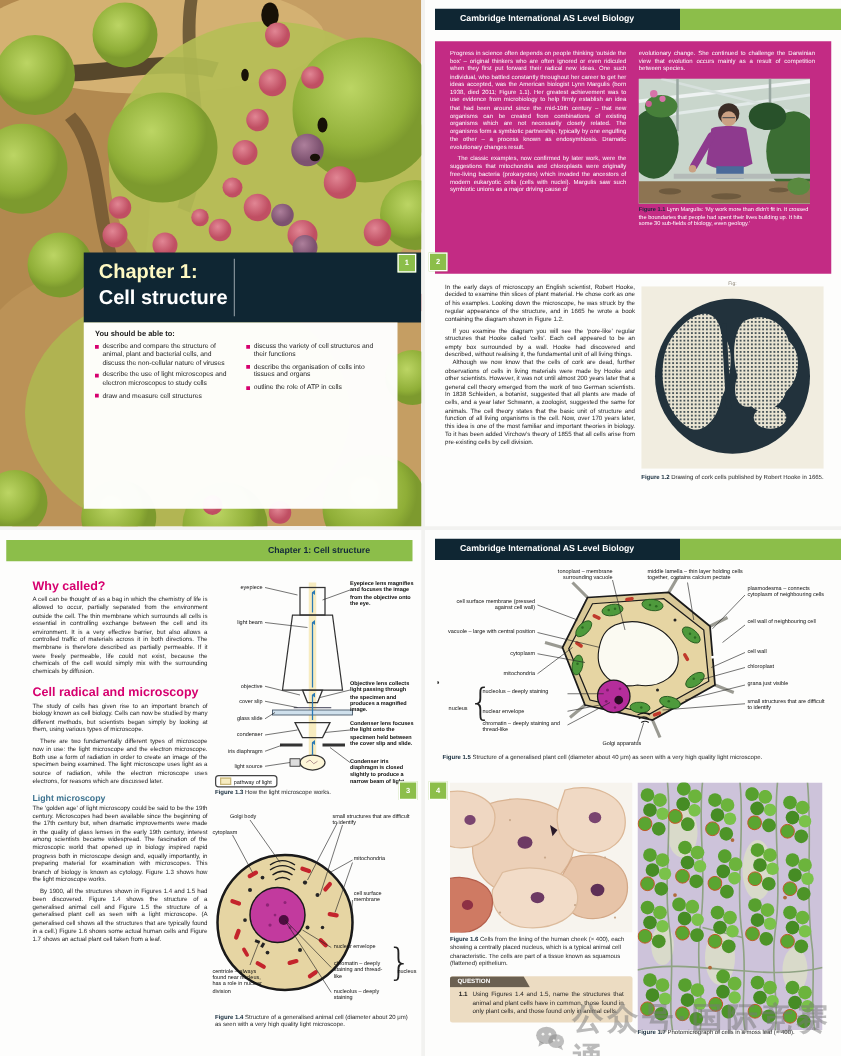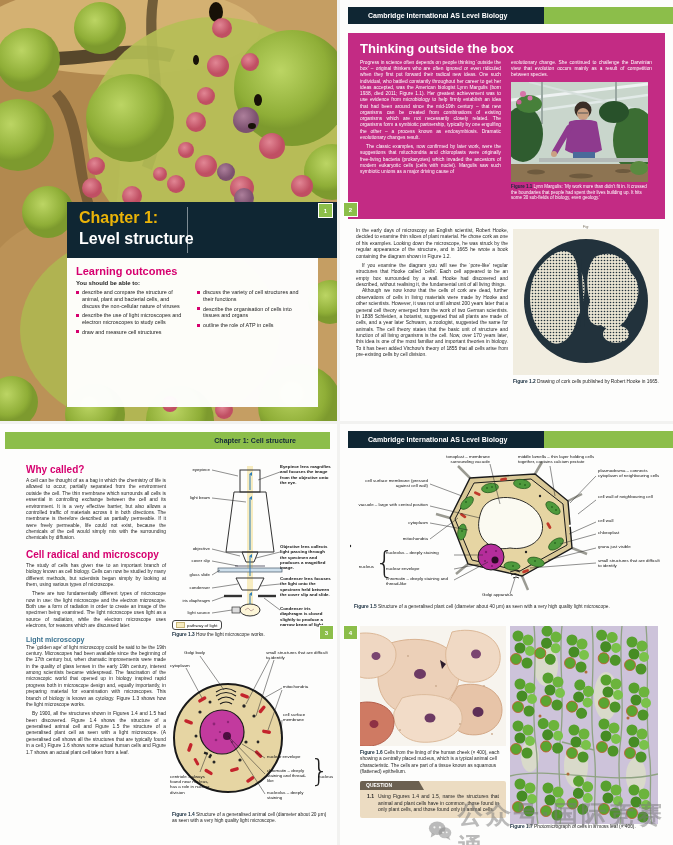--- a/index.html
+++ b/index.html
@@ -22,21 +22,21 @@
   .h-teal{color:#3d7390;font-weight:bold;font-size:7px;margin:6px 0 2px 0;}
   .cap{font-size:4.8px;line-height:1.32;color:#1f1f1f;}
   .cap b{color:#13293a;}
   .lbl{position:absolute;font-size:4.4px;line-height:1.18;color:#101010;}
   .lbl.r{text-align:right;}
   .ann{position:absolute;font-size:4.4px;font-weight:bold;line-height:1.2;color:#101010;}
   .brace{position:absolute;font-size:30px;font-weight:100;color:#222;font-family:"DejaVu Sans",sans-serif;line-height:1;}
   
   .titlebox{left:67px;top:202px;width:270px;height:56px;background:#0f2633;}
   .titlebox .div{position:absolute;left:120px;top:5px;width:1px;height:46px;background:#7d8b93;}
-  .chlabel{position:absolute;left:12px;top:7px;color:#eab308;font-size:16px;font-weight:bold;}
+  .chlabel{position:absolute;left:12px;top:7px;color:#fef9c3;font-size:16px;font-weight:bold;}
   .chtitle{position:absolute;left:12px;top:28px;color:#ffffff;font-size:16px;font-weight:bold;}
   .outcomes{left:67px;top:258px;width:251px;height:149px;background:rgba(255,255,255,.97);box-sizing:border-box;padding:7px 9px;}
   .outcomes h2{margin:0 0 3px 0;}
   .oc-intro{font-size:6px;font-weight:bold;color:#222;margin:0 0 3px 0;}
   .oc-cols{display:flex;gap:9px;}
   .oc-col{width:50%;}
   .oc-item{display:flex;gap:3px;font-size:5.4px;line-height:1.25;color:#222;margin-bottom:3px;}
   .bullet{flex:0 0 3px;width:3px;height:3px;background:#d6006f;margin-top:1.5px;}
   
   .pinkbox{left:8px;top:33px;width:317px;height:186px;background:#c32b84;box-sizing:border-box;padding:8px 12px;color:#fff;}
@@ -121,26 +121,25 @@
     <circle cx="224" cy="410" r="9" fill="url(#gPink)"></circle>
     <circle cx="246" cy="120" r="13" fill="url(#gPurp)"></circle>
     <circle cx="226" cy="172" r="9" fill="url(#gPurp)"></circle>
     <circle cx="244" cy="198" r="10" fill="url(#gPurp)"></circle>
     <ellipse cx="252" cy="126" rx="4" ry="3" fill="#171107"></ellipse>
   </svg>
 
   <div class="abs titlebox">
     <div class="div"></div>
     <div class="chlabel">Chapter 1:</div>
-    <div class="chtitle">Level structure</div>
+    <div class="chtitle">Cell structure</div>
   </div>
   <div class="abs ptab" style="left:318px;top:203px">1</div>
 
   <div class="abs outcomes">
-    <h2 class="h-pink" style="font-size:11px">Learning outcomes</h2>
     <div class="oc-intro">You should be able to:</div>
     <div class="oc-cols">
       <div class="oc-col">
         <div class="oc-item">
             <span class="bullet"></span>
             <span>describe and compare the structure of animal, plant and bacterial cells, and discuss the non-cellular nature of viruses</span>
           </div>
         <div class="oc-item">
             <span class="bullet"></span>
             <span>describe the use of light microscopes and electron microscopes to study cells</span>
@@ -166,21 +165,20 @@
       </div>
     </div>
   </div>
 </div>
 
 <div class="page" id="p2">
   <div class="abs hdr-navy" style="left:8px;top:7px;width:196px;height:17px;box-sizing:border-box">Cambridge International AS Level Biology</div>
   <div class="abs hdr-green" style="left:204px;top:7px;width:129px;height:17px"></div>
 
   <div class="abs pinkbox">
-    <div class="pb-title">Thinking outside the box</div>
     <div class="pb-cols">
       <div class="pb-col">
         <p>Progress in science often depends on people thinking ‘outside the box’ – original thinkers who are often ignored or even ridiculed when they first put forward their radical new ideas. One such individual, who battled constantly throughout her career to get her ideas accepted, was the American biologist Lynn Margulis (born 1938, died 2011; Figure 1.1). Her greatest achievement was to use evidence from microbiology to help firmly establish an idea that had been around since the mid-19th century – that new organisms can be created from combinations of existing organisms which are not necessarily closely related. The organisms form a symbiotic partnership, typically by one engulfing the other – a process known as endosymbiosis. Dramatic evolutionary changes result.</p>
         <p style="text-indent:6px">The classic examples, now confirmed by later work, were the suggestions that mitochondria and chloroplasts were originally free-living bacteria (prokaryotes) which invaded the ancestors of modern eukaryotic cells (cells with nuclei). Margulis saw such symbiotic unions as a major driving cause of</p>
       </div>
       <div class="pb-col">
         <p>evolutionary change. She continued to challenge the Darwinian view that evolution occurs mainly as a result of competition between species.</p>
         <svg width="137" height="100" viewBox="0 0 137 100" style="background:#c2cfc4;display:block">
           <rect width="137" height="100" fill="#c9d6cc"></rect>
           <line x1="0" y1="18" x2="137" y2="2" stroke="#eef2f2" stroke-width="3"></line>

